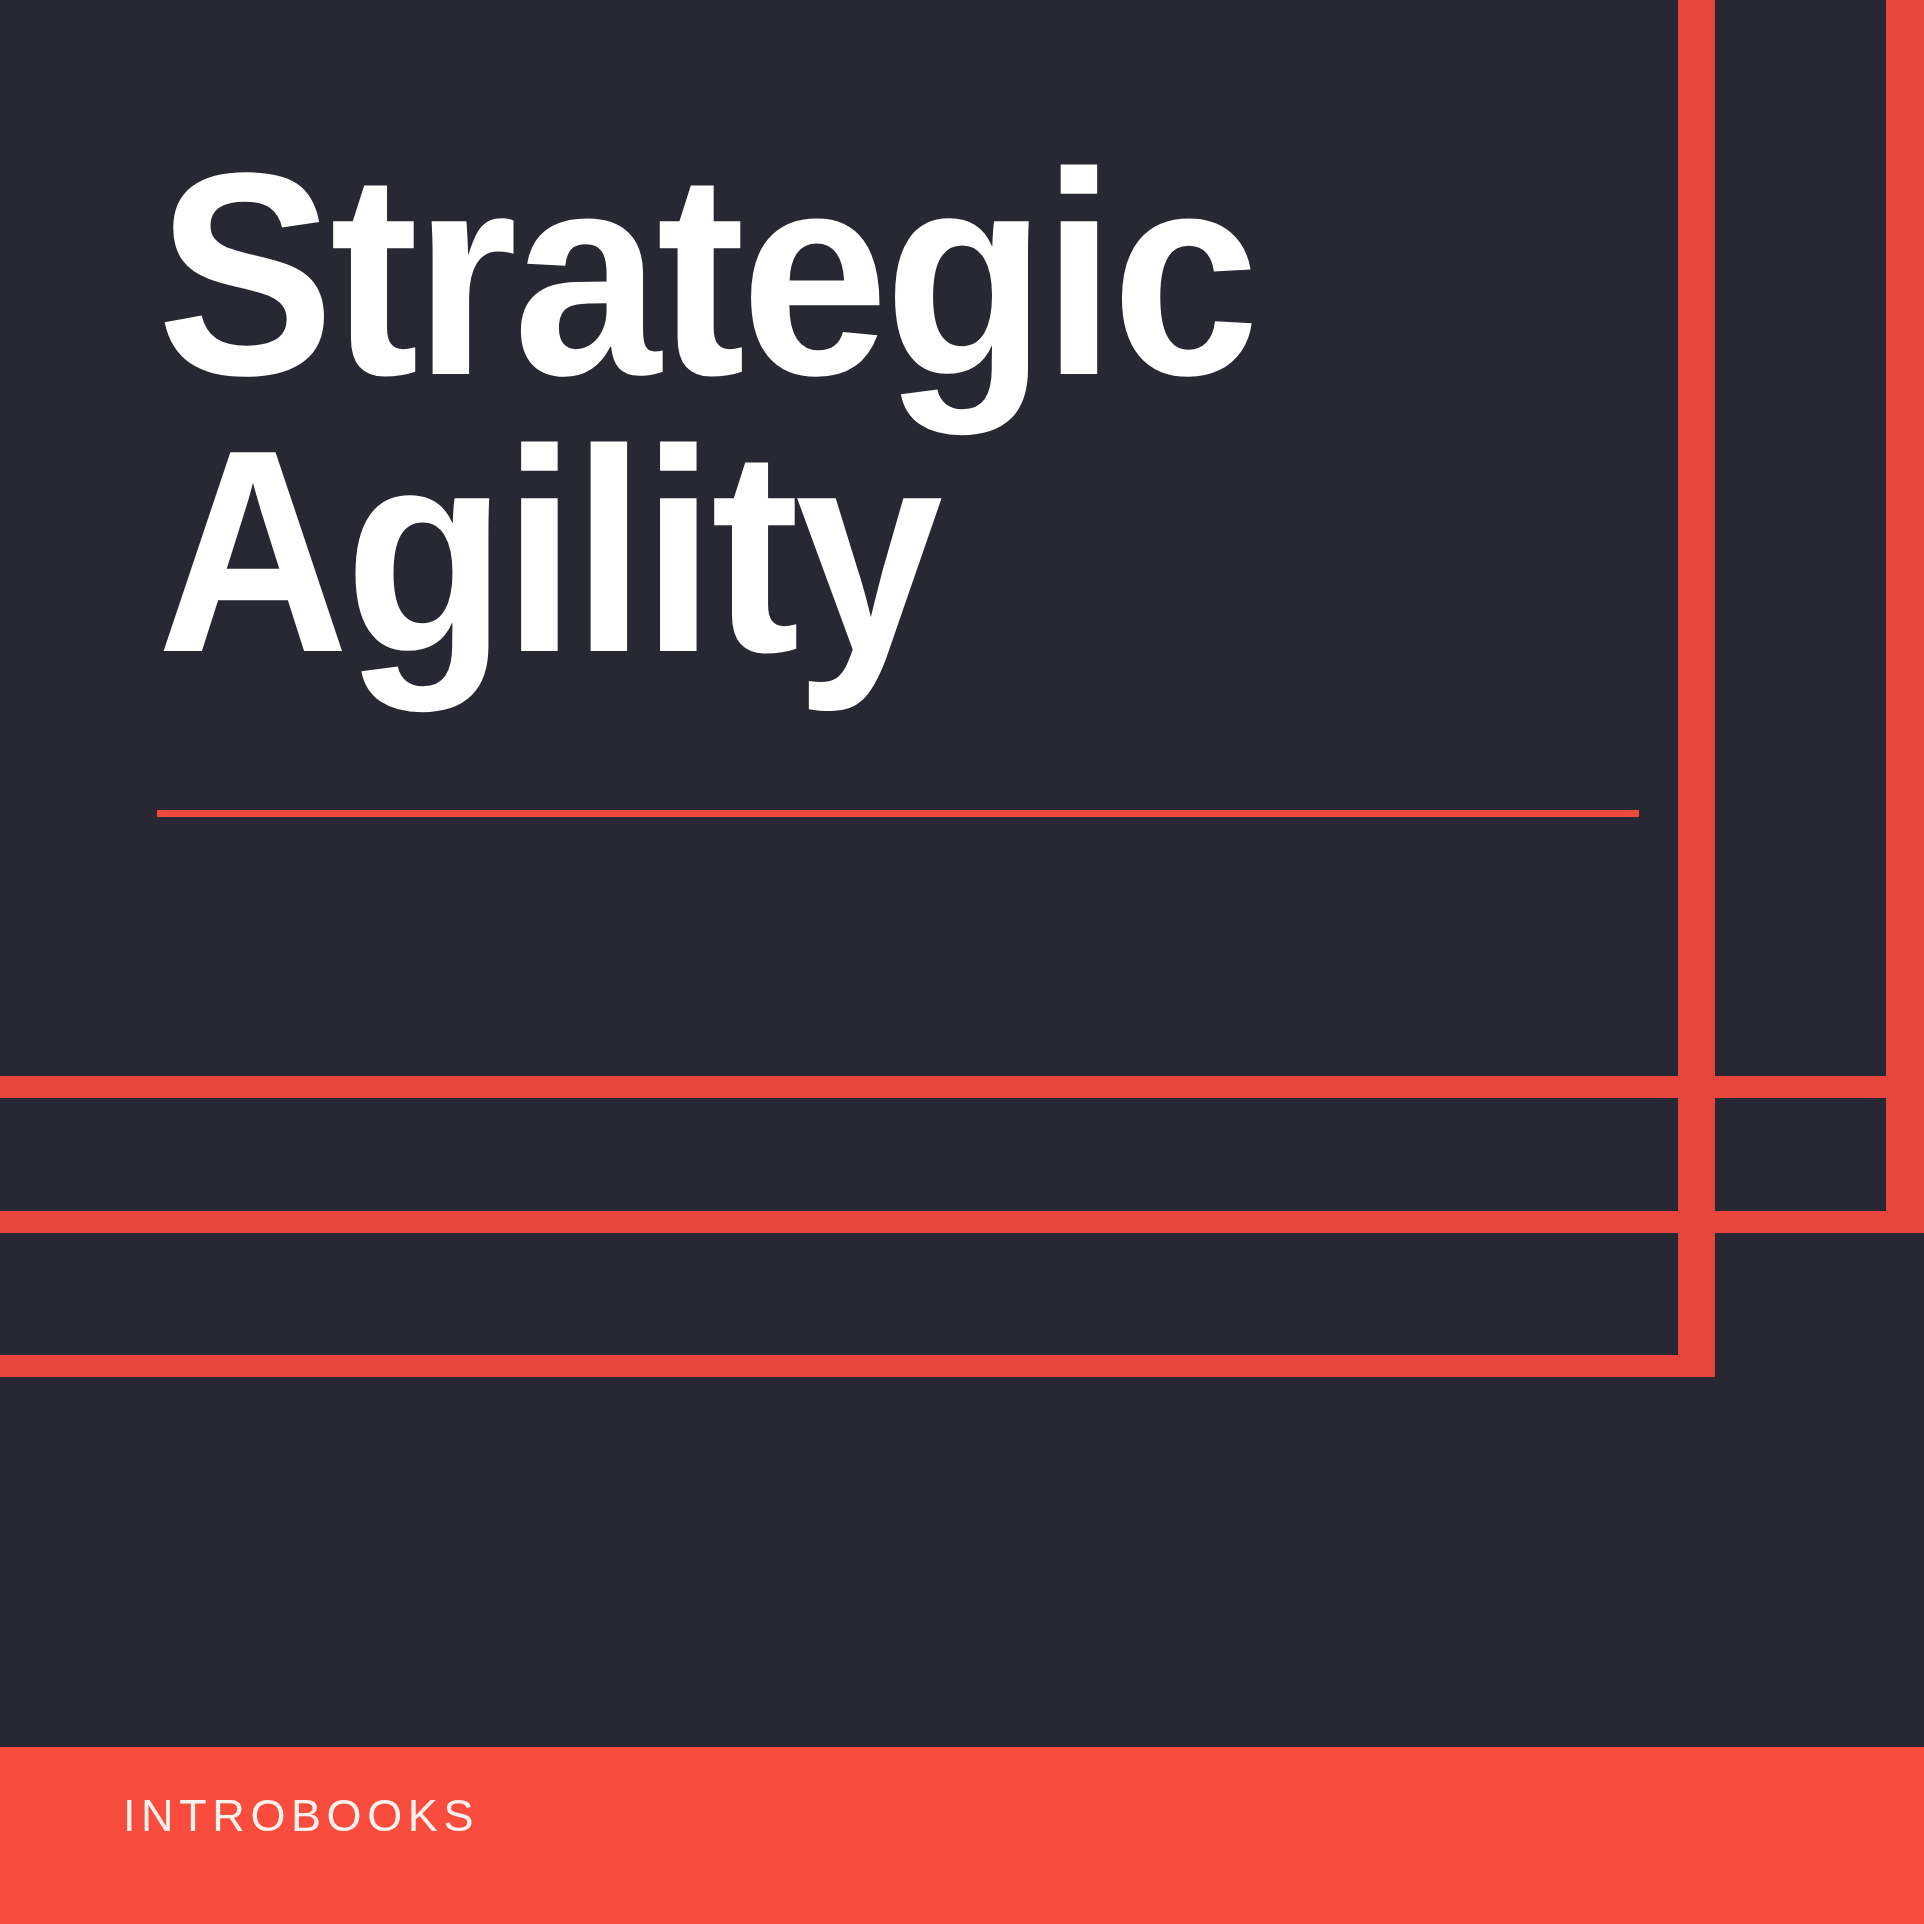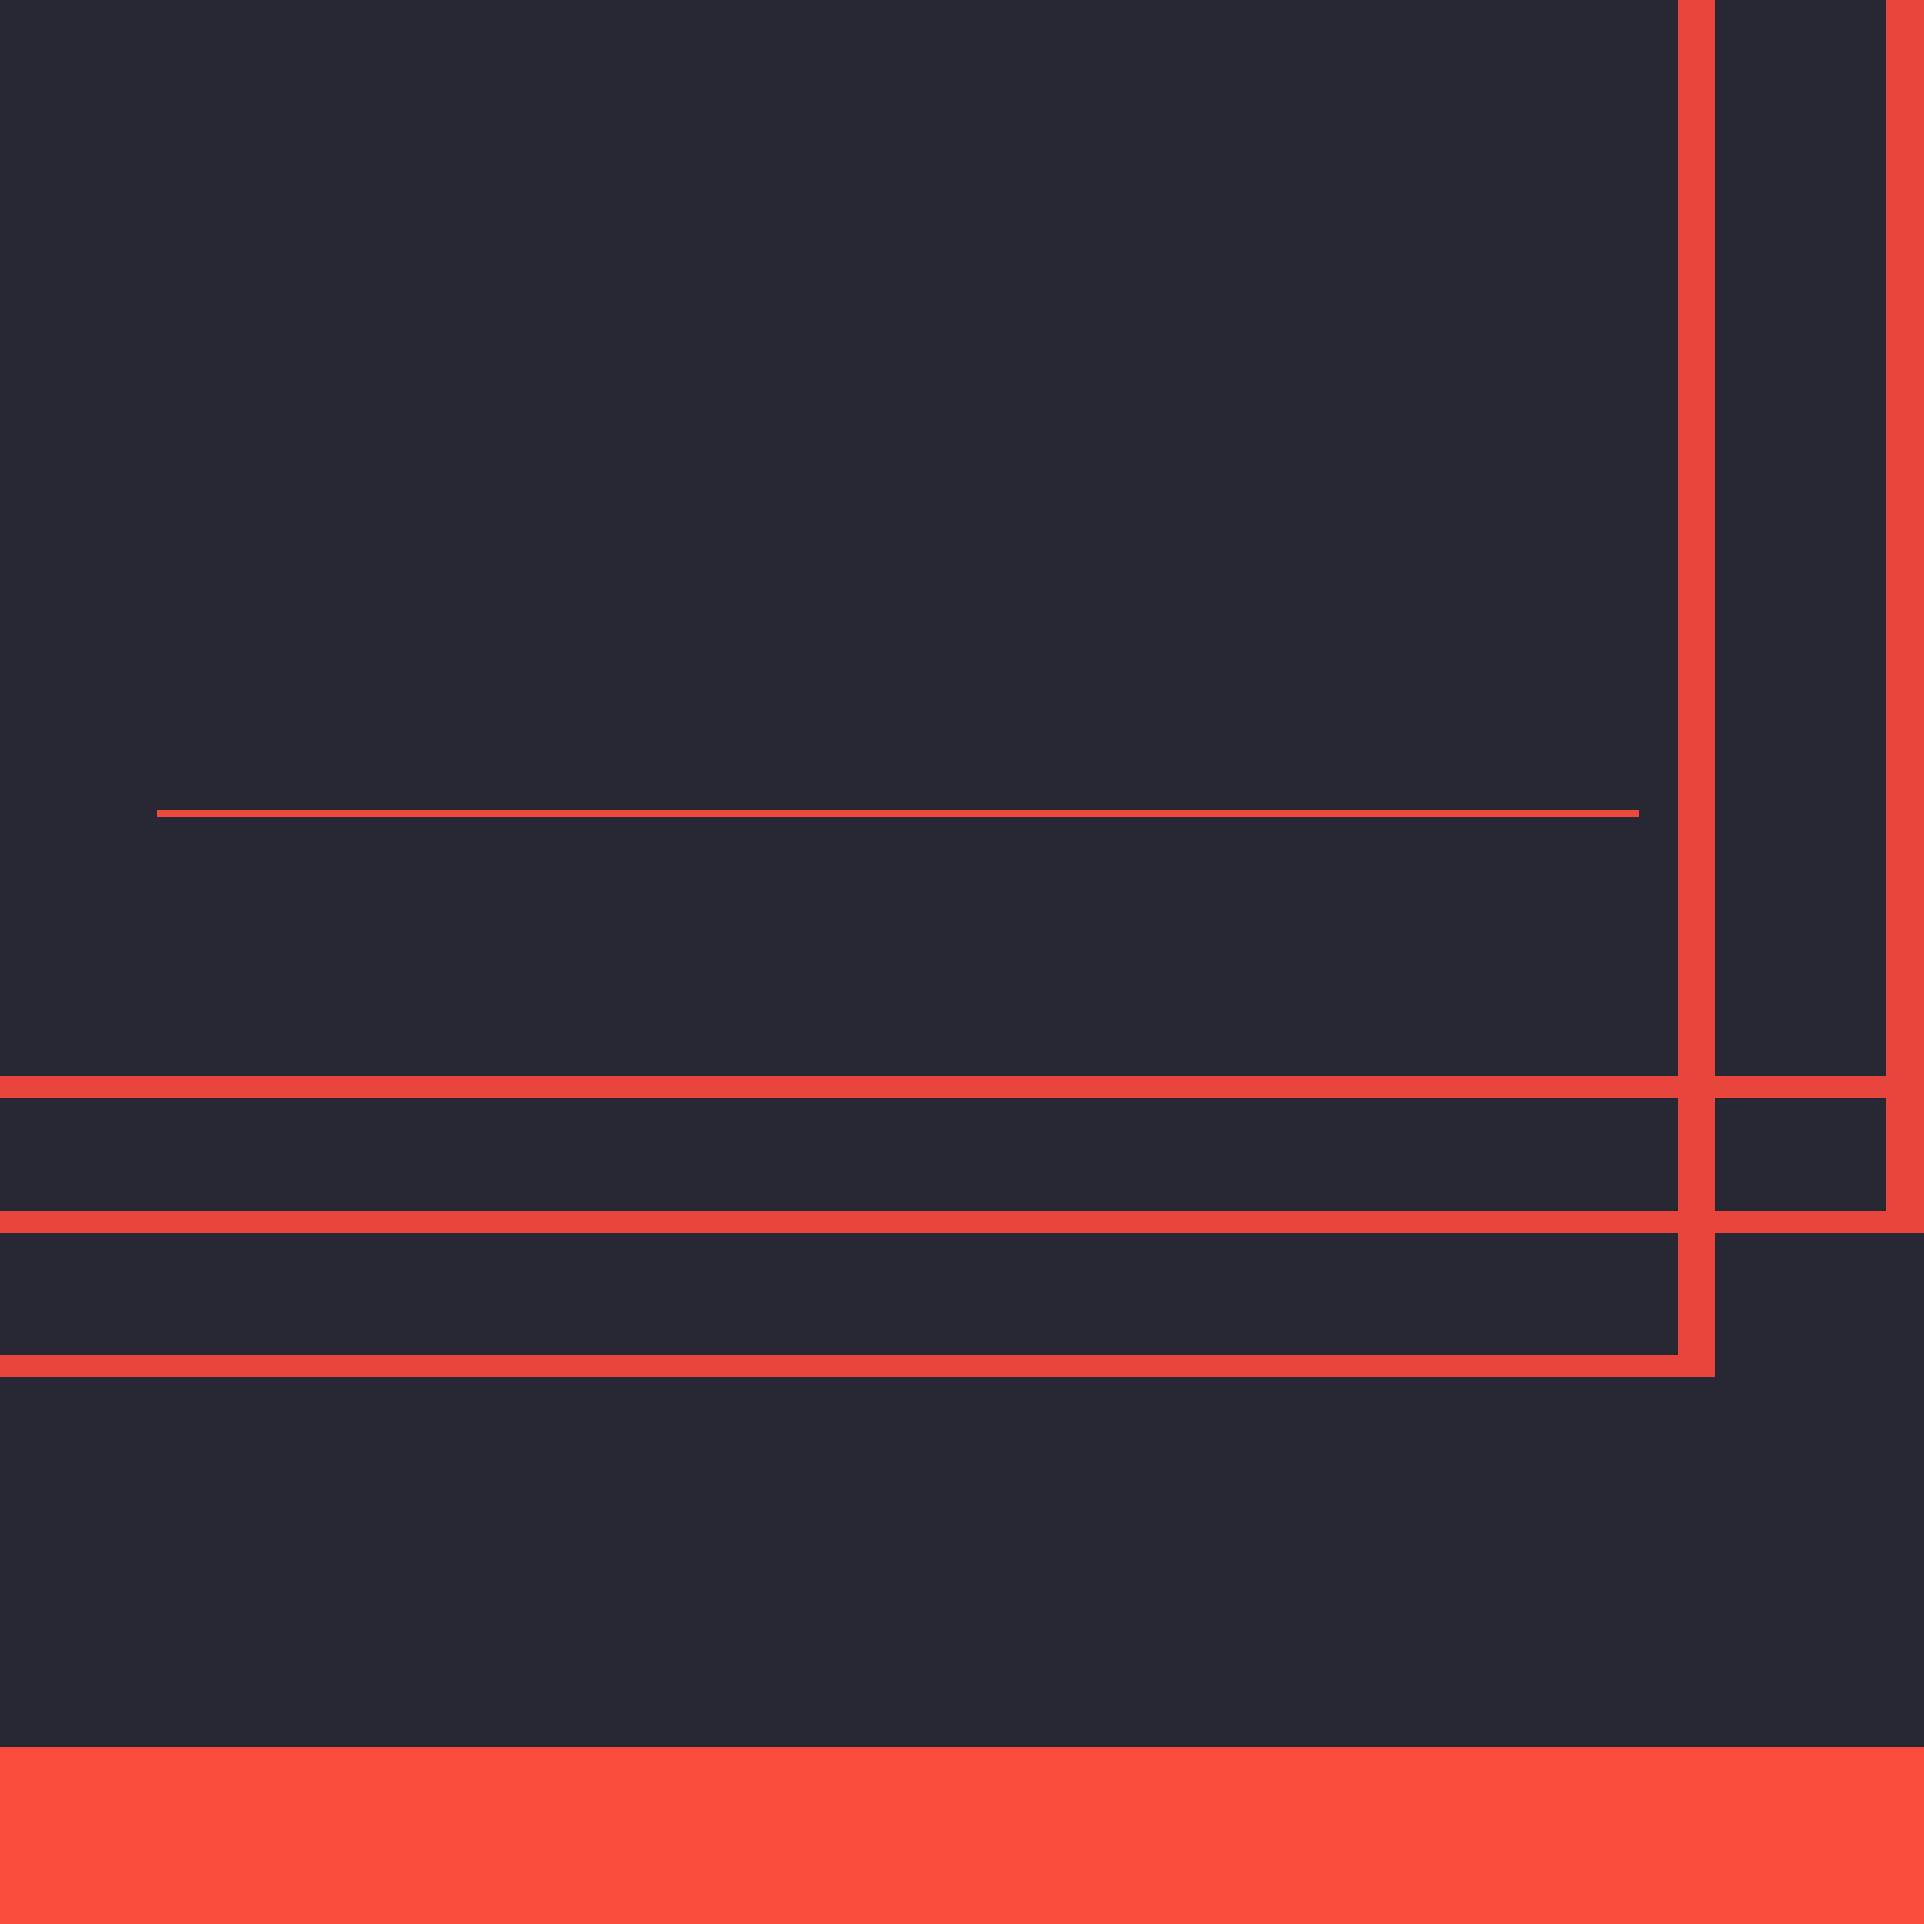--- a/index.html
+++ b/index.html
@@ -109,29 +109,34 @@
   }
   .footer-line {
     display: block;
   }
 </style>
 </head>
 <body>
 
 <div id="cover">
 
+  <div class="title-block">
+    <span class="title-line">Strategic</span>
+    <span class="title-line">Agility</span>
+  </div>
 
   <div class="title-rule"></div>
 
   <div class="v-line-inner"></div>
   <div class="v-line-outer"></div>
 
   <div class="h-line h-line-1"></div>
   <div class="h-line h-line-2"></div>
   <div class="h-line h-line-3"></div>
 
   <div class="footer-banner"></div>
 
   <div class="footer-text">
+    <span class="footer-line">INTROBOOKS</span>
   </div>
 
 </div>
 
 
 </body></html>

